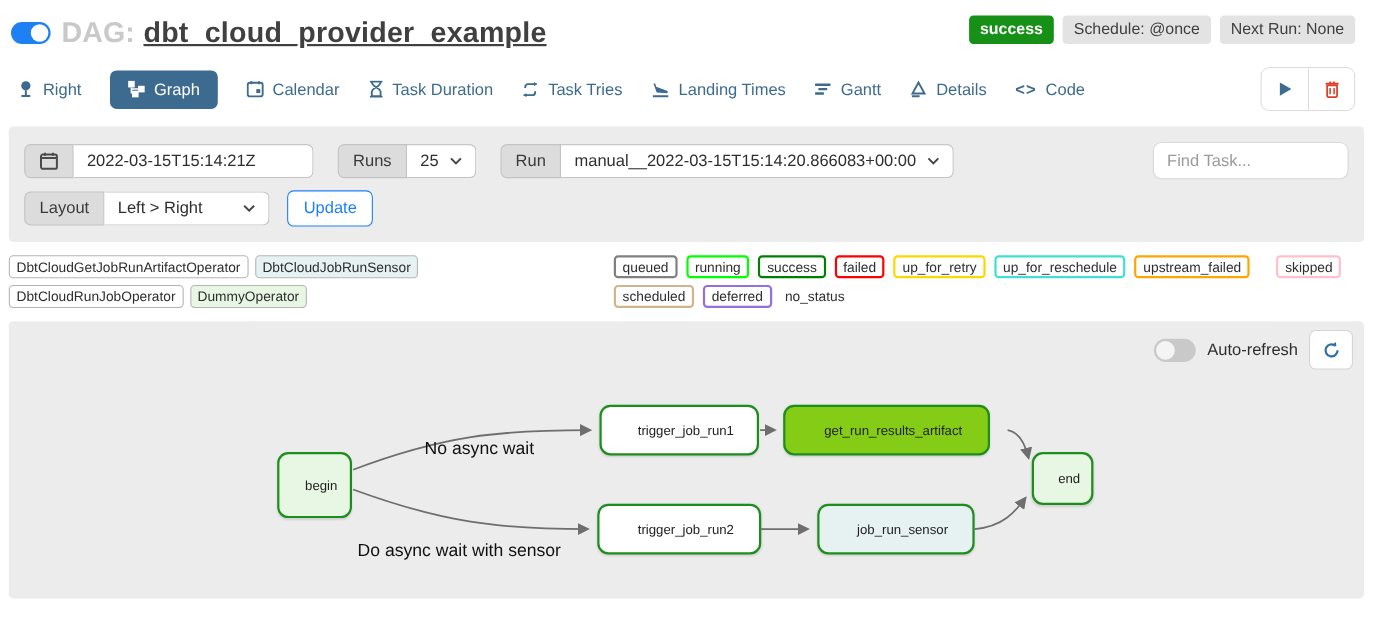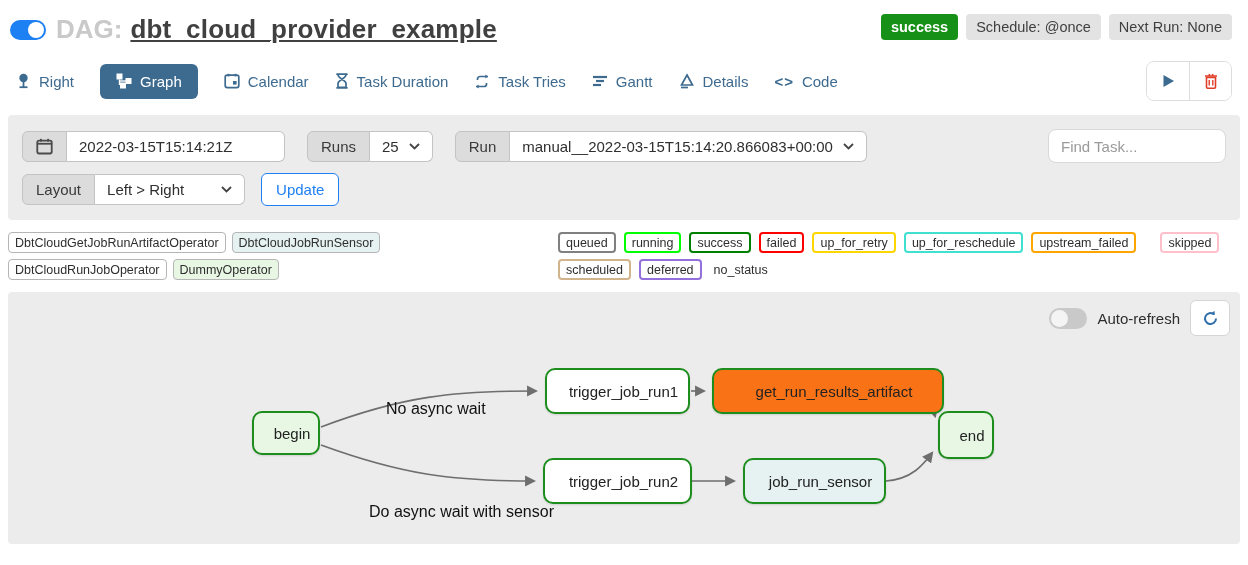--- a/index.html
+++ b/index.html
@@ -55,21 +55,21 @@
   
   .graph-panel { position:relative; margin:10px 8px 0 8px; height:252px; background:#ececec; border-radius:4px; }
   .auto-refresh { position:absolute; top:8px; right:10px; display:flex; align-items:center; gap:10px; }
   .ar-toggle { width:38px; height:21px; border-radius:11px; background:#c9c9c9; position:relative; cursor:pointer; }
   .ar-toggle .knob { position:absolute; top:2px; left:2px; width:17px; height:17px; border-radius:50%; background:#f4f4f4; }
   .ar-label { font-size:15px; color:#2e2e2e; }
   .refresh-btn { width:40px; height:36px; background:#fff; border:1px solid #d5d5d5; border-radius:6px;
     display:flex; align-items:center; justify-content:center; cursor:pointer; }
   .edges { position:absolute; left:0; top:0; width:100%; height:100%; }
   .node { position:absolute; border:2.5px solid #1d8e1d; border-radius:10px; background:#fff;
-    display:flex; align-items:center; justify-content:center; font-size:15px; color:#222;
+    display:flex; align-items:center; justify-content:center; font-size:12px; color:#222;
     box-shadow:0 1px 2px rgba(0,0,0,0.12); cursor:pointer;padding-left:12px; }
   .edge-label { position:absolute; font-size:16px; color:#111; white-space:nowrap; }
 </style>
 </head>
 <body>
 
 <div class="header">
   <div class="toggle">
       <div class="knob"></div>
     </div>
@@ -117,20 +117,27 @@
     <span>Task Duration</span>
   </div>
   <div class="tab">
     <svg width="16" height="15" viewBox="0 0 16 15">
         <path d="M3.5 6 V5 a2.5 2.5 0 0 1 2.5 -2.5 h8" fill="none" stroke="#3d6a8f" stroke-width="1.7"></path>
         <path d="M14 2.5 l-2.6 -2 v4 z" fill="#3d6a8f"></path>
         <path d="M12.5 9 v1 a2.5 2.5 0 0 1 -2.5 2.5 h-8" fill="none" stroke="#3d6a8f" stroke-width="1.7"></path>
         <path d="M2 12.5 l2.6 -2 v4 z" fill="#3d6a8f"></path>
       </svg>
     <span>Task Tries</span>
+  </div>
+  <div class="tab">
+    <svg width="17" height="16" viewBox="0 0 17 16">
+        <line x1="1.5" y1="14.5" x2="15.5" y2="14.5" stroke="#3d6a8f" stroke-width="1.8"></line>
+        <path d="M2 3 l3 8 l9 0.8 c1.4 0.1 1.6 -1.8 0.3 -2.2 L4.5 5.8 L3.8 3.2 z" fill="#3d6a8f"></path>
+      </svg>
+    <span>Landing Times</span>
   </div>
   <div class="tab">
     <svg width="16" height="14" viewBox="0 0 16 14">
         <line x1="1" y1="3" x2="15" y2="3" stroke="#3d6a8f" stroke-width="2.2"></line>
         <line x1="4" y1="7" x2="12" y2="7" stroke="#3d6a8f" stroke-width="2.2"></line>
         <line x1="1" y1="11" x2="9" y2="11" stroke="#3d6a8f" stroke-width="2.2"></line>
       </svg>
     <span>Gantt</span>
   </div>
   <div class="tab">
@@ -243,25 +250,25 @@
     </defs>
     <path d="M 313 135 C 395 104, 445 99, 528 99" fill="none" stroke="#6e6e6e" stroke-width="1.6" marker-end="url(#arrow)"></path>
     <path d="M 313 153 C 395 183, 445 189, 526 189" fill="none" stroke="#6e6e6e" stroke-width="1.6" marker-end="url(#arrow)"></path>
     <path d="M 683 99 L 696 99" fill="none" stroke="#6e6e6e" stroke-width="1.6" marker-end="url(#arrow)"></path>
     <path d="M 908 99 C 919 101, 924 112, 927 124" fill="none" stroke="#6e6e6e" stroke-width="1.6" marker-end="url(#arrow)"></path>
     <path d="M 684 189 L 726 189" fill="none" stroke="#6e6e6e" stroke-width="1.6" marker-end="url(#arrow)"></path>
     <path d="M 878 189 C 904 187, 915 173, 924 161" fill="none" stroke="#6e6e6e" stroke-width="1.6" marker-end="url(#arrow)"></path>
   </svg>
 
   <div class="edge-label" style="left:378px; top:108px;">No async wait</div>
-  <div class="edge-label" style="left:317px; top:211px;margin-left:44px;">Do async wait with sensor</div>
-
-  <div class="node" style="left: 244px; top: 119px; width: 68px; height: 44px; background-color: rgb(232, 247, 228); border-color: rgb(29, 142, 29);">begin</div>
+  <div class="edge-label" style="left:317px; top:200px;">Do async wait with sensor</div>
+
+  <div class="node" style="left: 244px; top: 119px; width: 68px; height: 60px; background-color: rgb(232, 247, 228); border-color: rgb(29, 142, 29);">begin</div>
   <div class="node" style="left: 537px; top: 76px; width: 145px; height: 46px; background-color: rgb(255, 255, 255); border-color: rgb(29, 142, 29);">trigger_job_run1</div>
-  <div class="node" style="left: 704px; top: 76px; width: 232px; height: 46px; background-color: #f97316; border-color: rgb(29, 142, 29);">get_run_results_artifact</div>
+  <div class="node" style="left: 704px; top: 76px; width: 188px; height: 46px; background-color: #84cc16; border-color: rgb(29, 142, 29);">get_run_results_artifact</div>
   <div class="node" style="left: 930px; top: 119px; width: 56px; height: 48px; background-color: rgb(232, 247, 228); border-color: rgb(29, 142, 29);">end</div>
   <div class="node" style="left: 535px; top: 166px; width: 149px; height: 46px; background-color: rgb(255, 255, 255); border-color: rgb(29, 142, 29);">trigger_job_run2</div>
   <div class="node" style="left: 735px; top: 166px; width: 143px; height: 46px; background-color: rgb(230, 241, 242); border-color: rgb(29, 142, 29);">job_run_sensor</div>
 
   <div class="auto-refresh">
     <div class="ar-toggle">
         <div class="knob"></div>
       </div>
     <span class="ar-label">Auto-refresh</span>
     <div class="refresh-btn">

